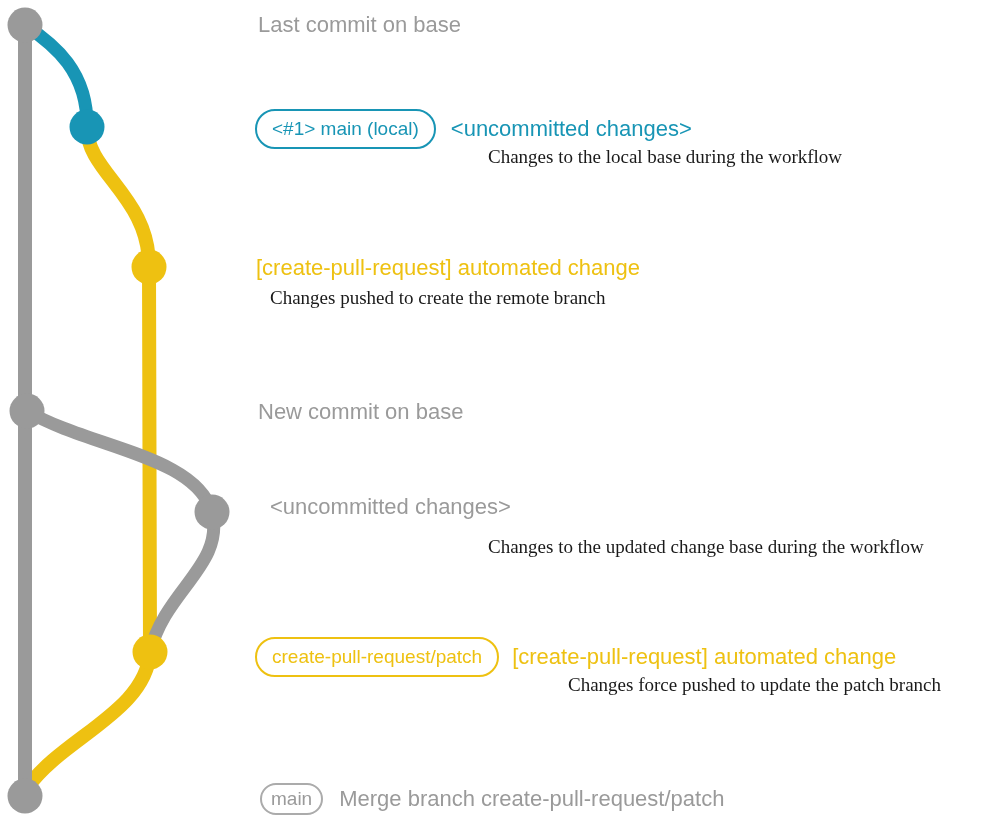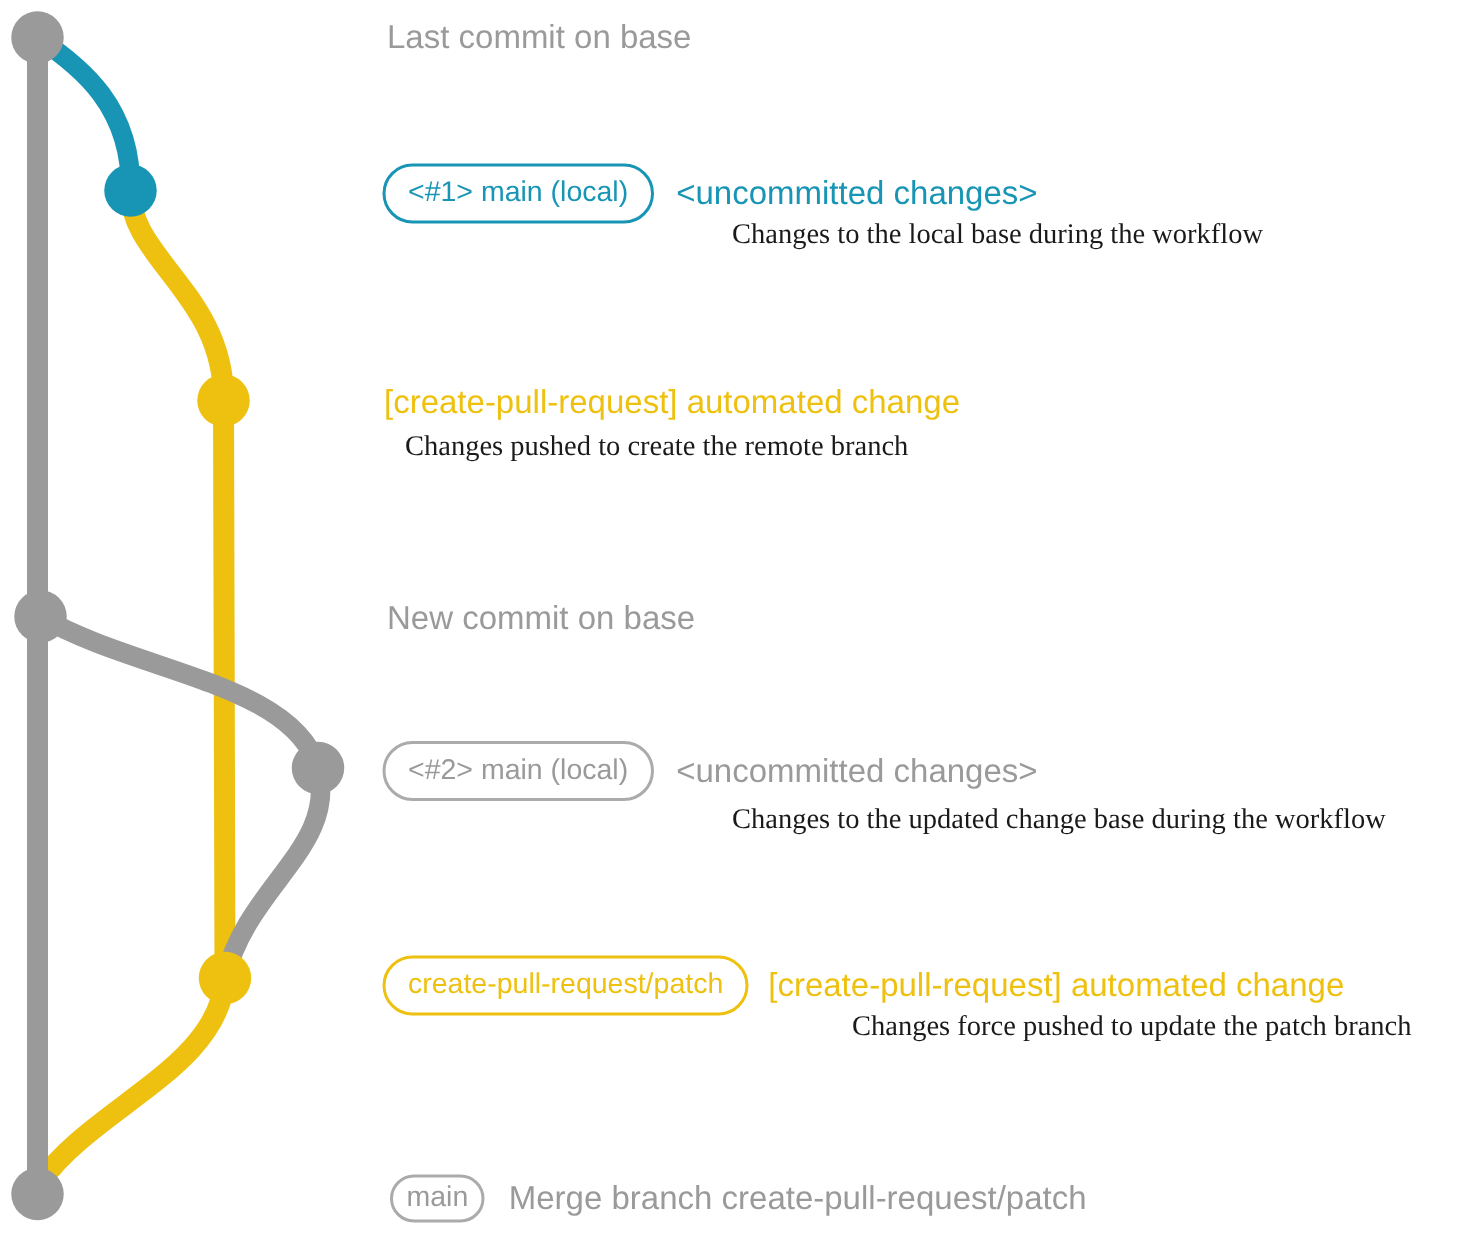--- a/index.html
+++ b/index.html
@@ -81,21 +81,20 @@
     <span class="status-blue">&lt;uncommitted changes&gt;</span>
   </div>
   <div class="abs desc" style="left:488px; top:146px;">Changes to the local base during the workflow</div>
 
   <div class="abs title-yellow" style="left:256px; top:255px;">[create-pull-request] automated change</div>
   <div class="abs desc" style="left:270px; top:287px;">Changes pushed to create the remote branch</div>
 
   <div class="abs heading" style="left:258px; top:399px;">New commit on base</div>
 
   <div class="abs label-row" style="left:255px; top:494px;">
-    <span class="badge badge-gray">&lt;#2&gt; main (local)</span>
     <span class="status-gray">&lt;uncommitted changes&gt;</span>
   </div>
   <div class="abs desc" style="left:488px; top:536px;">Changes to the updated change base during the workflow</div>
 
   <div class="abs label-row" style="left:255px; top:637px;">
     <span class="badge badge-yellow">create-pull-request/patch</span>
     <span class="title-yellow-inline">[create-pull-request] automated change</span>
   </div>
   <div class="abs desc" style="left:568px; top:674px;">Changes force pushed to update the patch branch</div>
 

